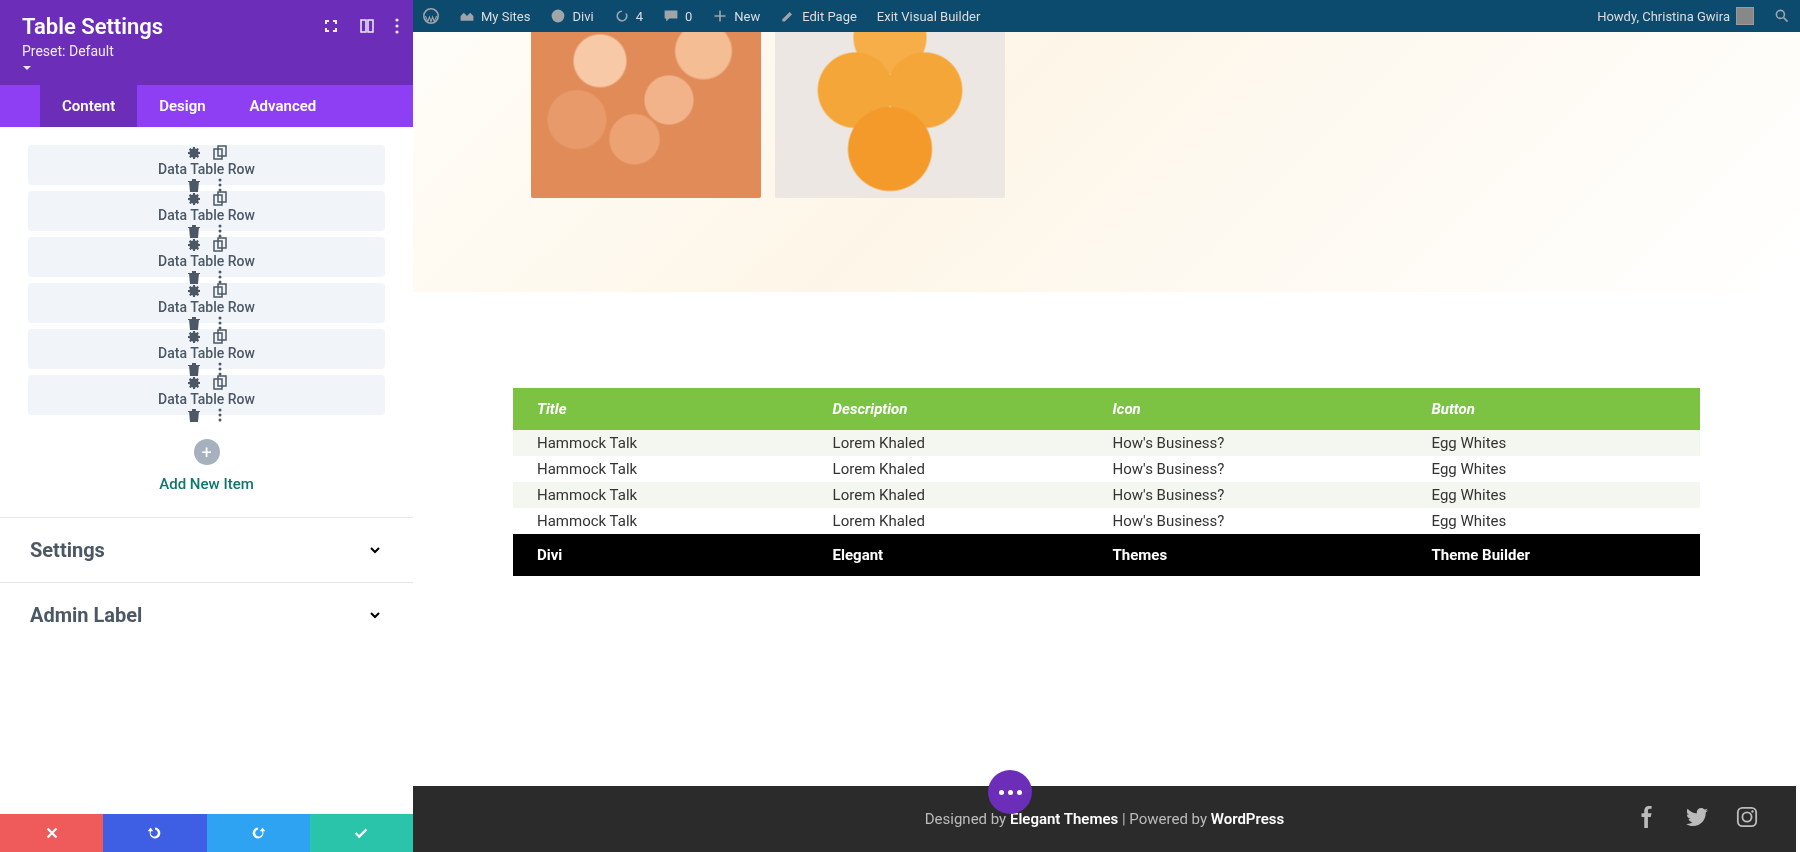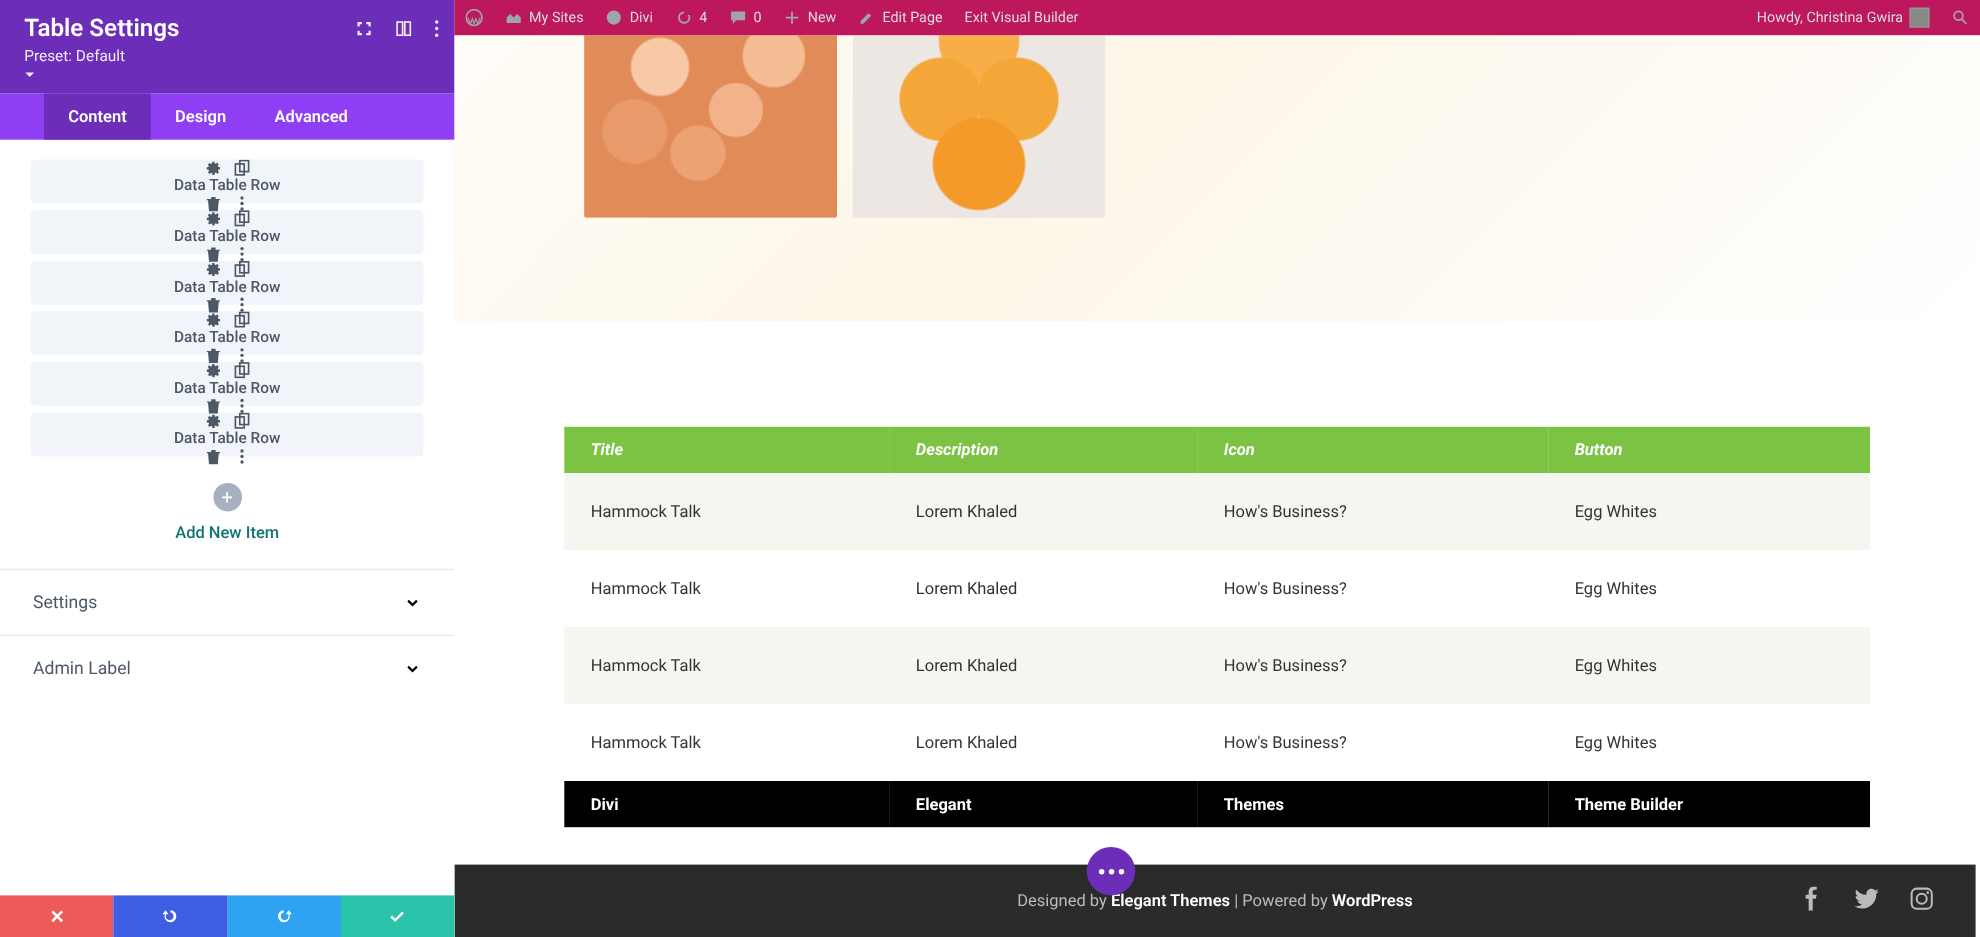--- a/index.html
+++ b/index.html
@@ -1,19 +1,19 @@
 <!DOCTYPE html>
 <html><head>
 <meta charset="utf-8">
 <style>
 * { margin: 0; padding: 0; box-sizing: border-box; font-family: -apple-system, BlinkMacSystemFont, "Segoe UI", Roboto, Arial, sans-serif; }
 html, body { width: 1800px; height: 852px; overflow: hidden; background: #fff; }
 
 
-.wp-bar { position: absolute; top: 0; left: 413px; right: 0; height: 32px; background: #be185d; color: #ddd; display: flex; align-items: center; font-size: 13px; z-index: 50; }
+.wp-bar { position: absolute; top: 0; left: 413px; right: 0; height: 32px; background: #0c4a6e; color: #ddd; display: flex; align-items: center; font-size: 13px; z-index: 50; }
 .wp-bar .left { display: flex; align-items: center; gap: 0; }
 .wp-bar .item { display: flex; align-items: center; gap: 6px; padding: 0 10px; height: 32px; cursor: pointer; }
 .wp-bar .right { margin-left: auto; display: flex; align-items: center; }
 .wp-bar .avatar { width: 18px; height: 18px; background: #888; border: 1px solid #999; }
 .wp-bar svg { width: 16px; height: 16px; fill: #a0a5aa; }
 
 
 .panel { position: absolute; top: 0; left: 0; width: 413px; height: 852px; background: #fff; display: flex; flex-direction: column; z-index: 40; }
 .panel-head { background: #6c2eb9; color: #fff; padding: 14px 22px 12px; position: relative; }
 .panel-head h1 { font-size: 22px; font-weight: 600; }
@@ -30,21 +30,21 @@
 .row-item { background: #f1f5f9; border-radius: 4px; margin: 6px 0; height: 40px; display: flex; align-items: center; padding: 0 0; font-size: 14px; color: #4c5866; flex-direction: column; }
 .row-item .ri-left { display: flex; gap: 10px; align-items: center; }
 .row-item .ri-label { flex: 1; text-align: center; font-weight: 500; }
 .row-item .ri-right { display: flex; gap: 10px; align-items: center; }
 .row-item .ic { width: 16px; height: 16px; display: inline-flex; }
 .row-item .ic svg { width: 16px; height: 16px; fill: #4c5866; }
 .add-wrap { text-align: center; padding: 18px 0 24px; }
 .add-btn { width: 26px; height: 26px; border-radius: 50%; background: #a6b0bf; color: #fff; display: inline-flex; align-items: center; justify-content: center; font-size: 18px; cursor: pointer; }
 .add-label { margin-top: 10px; color: #0f766e; font-size: 15px; font-weight: 500; }
 .section { border-top: 1px solid #e5e7eb; padding: 20px 30px; display: flex; align-items: center; justify-content: space-between; cursor: pointer; }
-.section h3 { font-size: 16px; font-weight: 400; color: #4c5866; text-align: center; }
+.section h3 { font-size: 20px; font-weight: 700; color: #4c5866; text-align: center; }
 .section .chev { width: 16px; height: 16px; }
 .section .chev svg { width: 16px; height: 16px; fill: #4c5866; }
 
 
 .panel-actions { height: 38px; display: flex; }
 .panel-actions .pa { flex: 1; display: flex; align-items: center; justify-content: center; cursor: pointer; }
 .pa-red { background: #ef5a5a; }
 .pa-blue1 { background: #3e5ee3; }
 .pa-blue2 { background: #2ea3f2; }
 .pa-green { background: #29c4a9; }
@@ -53,21 +53,21 @@
 
 .canvas { position: absolute; left: 413px; top: 32px; right: 0; bottom: 0; background: #fff; overflow: hidden; }
 .hero { position: relative; height: 260px; background: linear-gradient(135deg, #fffdf8 0%, #fdf6e8 40%, #ffffff 100%); }
 .hero .img { position: absolute; top: -30px; width: 230px; height: 196px; border-radius: 2px; overflow: hidden; }
 .hero .img.peach { left: 118px; background: radial-gradient(circle at 30% 30%, #f7c9a6 0 12%, transparent 13%), radial-gradient(circle at 60% 50%, #f2b38a 0 14%, transparent 15%), radial-gradient(circle at 45% 70%, #eca273 0 13%, transparent 14%), radial-gradient(circle at 75% 25%, #f4bd93 0 12%, transparent 13%), radial-gradient(circle at 20% 60%, #e89a6a 0 13%, transparent 14%), #e08b58; }
 .hero .img.orange { left: 362px; background: radial-gradient(circle at 50% 75%, #f39a2b 0 22%, transparent 23%), radial-gradient(circle at 35% 45%, #f5a638 0 20%, transparent 21%), radial-gradient(circle at 65% 45%, #f5a638 0 20%, transparent 21%), radial-gradient(circle at 50% 18%, #f7ae48 0 18%, transparent 19%), #ece7e3; }
 
 
 .dtable { margin: 96px 100px 0; width: calc(100% - 200px); border-collapse: collapse; font-size: 15px; }
 .dtable th { background: #7cc243; color: #fff; text-align: left; font-weight: 700; padding: 12px 24px; font-style: italic; }
-.dtable td { padding: 26px 24px; color: #333; }
+.dtable td { padding: 4px 24px; color: #333; }
 .dtable tbody tr:nth-child(odd) { background: #f4f7ef; }
 .dtable tbody tr:nth-child(even) { background: #fff; }
 .dtable tfoot td { background: #000; color: #fff; font-weight: 700; padding: 12px 24px; }
 
 
 .site-footer { position: absolute; left: 0; right: 4px; bottom: 0; height: 66px; background: #2b2b2b; color: #bbb; display: flex; align-items: center; padding: 0 40px; font-size: 15px; }
 .site-footer .credits { margin: 0 auto; }
 .site-footer .credits b { color: #fff; font-weight: 600; }
 .site-footer .social { position: absolute; right: 38px; display: flex; gap: 28px; }
 .site-footer .social svg { width: 22px; height: 22px; fill: #bbb; }

